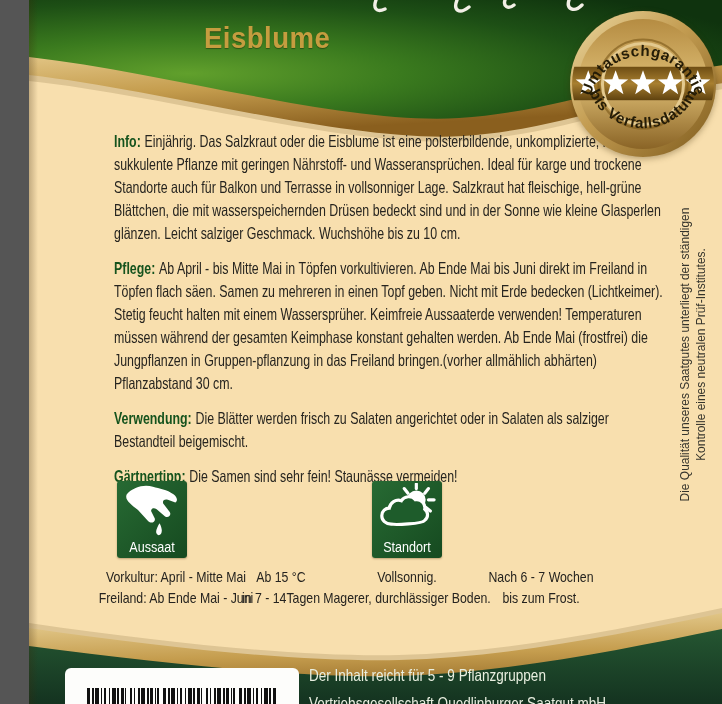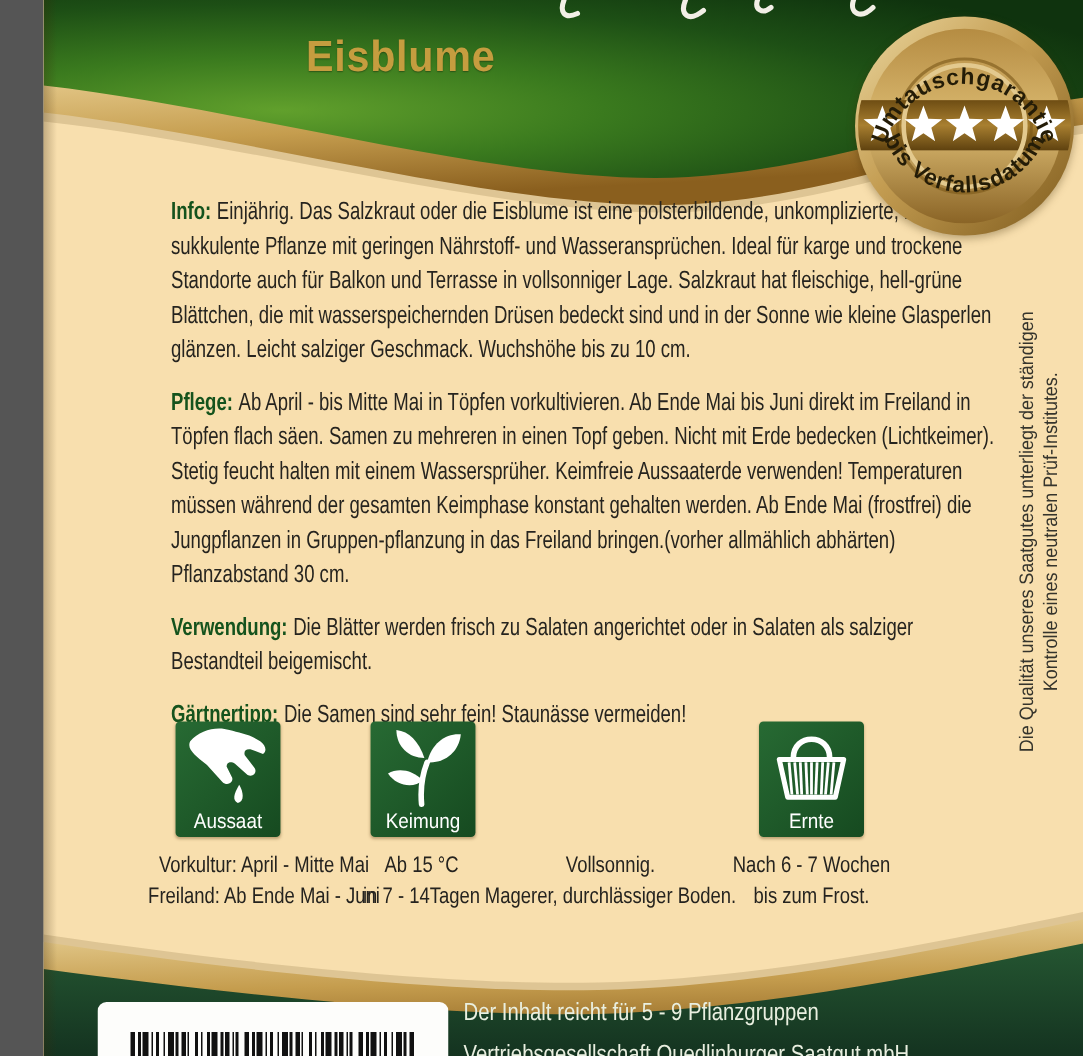--- a/index.html
+++ b/index.html
@@ -170,49 +170,34 @@
 
   <div class="picto" style="left:88px">
     <div class="picto-box">
       <svg width="60" height="56" viewBox="0 0 60 60">
         <path d="M3,12 C10,4 22,1 31,4 C38,6 46,7 53,12 C57,15 58,19 55,21 L47,18 C43,17 41,19 42,22 L49,31 C51,34 48,38 44,36 L35,28 C32,26 29,27 29,30 L33,38 C34,42 29,44 26,41 L15,29 C8,23 0,18 3,12 Z" fill="#fff"></path>
         <path d="M38,43 C34,50 33,54 37,56 C42,55 41,48 38,43 Z" fill="#fff"></path>
       </svg>
       <div class="picto-label">Aussaat</div>
     </div>
   </div>
-  <div class="picto" style="left:218px">
+  <div class="picto" style="left:343px">
     <div class="picto-box">
       <svg width="60" height="56" viewBox="0 0 60 60">
-        <path d="M29,57 C28,46 29,37 33,27" stroke="#fff" stroke-width="4" fill="none" stroke-linecap="round"></path>
-        <path d="M33,27 C36,13 47,6 57,7 C56,19 46,28 33,27 Z" fill="#fff"></path>
-        <path d="M31,24 C27,12 20,5 11,4 C11,16 20,24 31,24 Z" fill="#fff"></path>
-        <path d="M30,40 C22,32 12,31 5,35 C11,44 23,46 30,40 Z" fill="#fff"></path>
+        <g stroke="#fff" stroke-width="3.4" stroke-linecap="round">
+          <line x1="40" y1="1" x2="40" y2="6"></line>
+          <line x1="53" y1="6" x2="49" y2="11"></line>
+          <line x1="59" y1="18" x2="53" y2="18"></line>
+          <line x1="55" y1="30" x2="50" y2="26"></line>
+          <line x1="27" y1="6" x2="31" y2="11"></line>
+        </g>
+        <circle cx="40" cy="18" r="10" fill="#fff"></circle>
+        <path d="M13,44 C7,44 3,40 3,35 C3,30 7,27 11,27 C12,21 18,17 24,19 C27,14 35,13 39,18 C45,17 50,22 49,28 C53,31 53,37 49,40 C46,44 17,45 13,44 Z" fill="#1e5c2b" stroke="#fff" stroke-width="3.4"></path>
       </svg>
-      <div class="picto-label">Keimung</div>
-    </div>
-  </div>
-  <div class="picto" style="left:477px">
-    <div class="picto-box">
-      <svg width="60" height="56" viewBox="0 0 60 60">
-        <path d="M17,24 C17,6 43,6 43,24" fill="none" stroke="#fff" stroke-width="4"></path>
-        <g stroke="#fff" stroke-width="2">
-          <line x1="14" y1="27" x2="16" y2="50"></line>
-          <line x1="18" y1="27" x2="20" y2="50"></line>
-          <line x1="22" y1="27" x2="23" y2="50"></line>
-          <line x1="26" y1="27" x2="27" y2="50"></line>
-          <line x1="30" y1="27" x2="30" y2="50"></line>
-          <line x1="34" y1="27" x2="33" y2="50"></line>
-          <line x1="38" y1="27" x2="37" y2="50"></line>
-          <line x1="42" y1="27" x2="40" y2="50"></line>
-          <line x1="46" y1="27" x2="44" y2="50"></line>
-        </g>
-        <path d="M7,25 H53 L47,52 H13 Z" fill="none" stroke="#fff" stroke-width="3.6" stroke-linejoin="round"></path>
-      </svg>
-      <div class="picto-label">Ernte</div>
+      <div class="picto-label">Standort</div>
     </div>
   </div>
 
   <div class="picto-cap" style="left:37px">
     <div>Vorkultur: April - Mitte Mai</div>
     <div>Freiland: Ab Ende Mai - Juni</div>
   </div>
   <div class="picto-cap" style="left:142px">
     <div>Ab 15 °C</div>
     <div>in 7 - 14Tagen</div>

